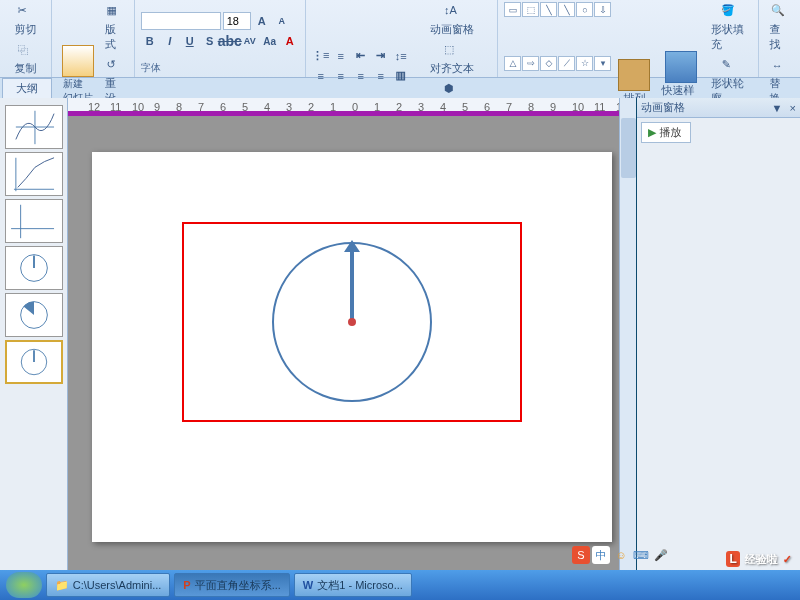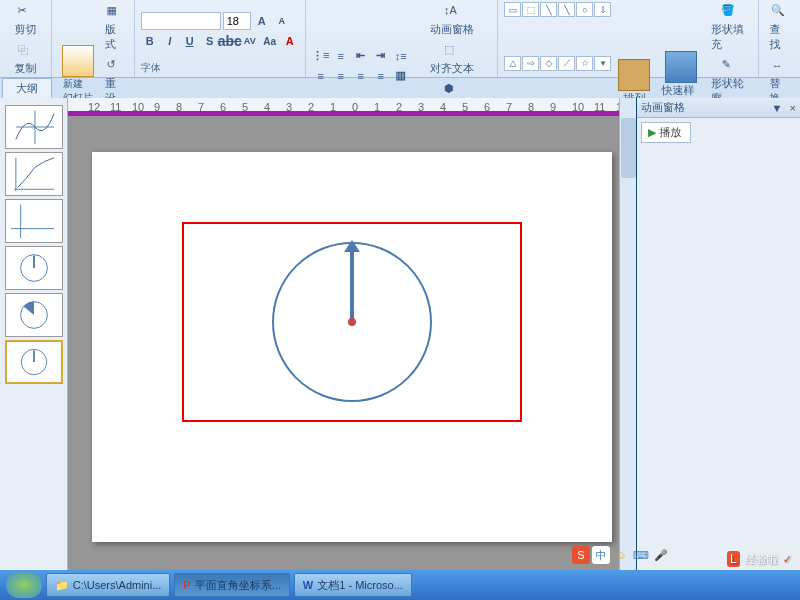--- a/index.html
+++ b/index.html
@@ -36,21 +36,21 @@
 .notes-area{height:28px;background:#fff;border:1px solid #aaa;margin:4px;padding:6px;color:#888;font-size:12px}
 .anim-pane{width:164px;background:#e8eef5;border-left:1px solid #0c4a6e;display:flex;flex-direction:column}
 .anim-header{height:20px;background:linear-gradient(#e0ebf5,#cdddef);border-bottom:1px solid #9db8d8;display:flex;align-items:center;justify-content:space-between;padding:0 4px;color:#3a5a85;font-size:11px}
 .play-btn{background:#fff;border:1px solid #a5bdd8;padding:2px 6px;margin:4px;cursor:pointer;font-size:11px;color:#444;display:flex;align-items:center;gap:3px;width:50px}
 .scroll-v{position:absolute;right:0;top:0;width:17px;height:100%;background:#dce8f5;border-left:1px solid #9db8d8}
 .scroll-thumb{width:15px;height:60px;background:#b8cde5;margin:20px 1px;border-radius:2px}
 .status-bar{height:22px;background:linear-gradient(#dcecf9,#bcd5ed);border-top:1px solid #9db8d8;display:flex;align-items:center;padding:0 8px;font-size:11px;color:#3a5a85;gap:12px}
 .taskbar{height:30px;background:linear-gradient(#4f9de8,#2d6fc4);display:flex;align-items:center;padding:0 6px;gap:4px;position:absolute;bottom:0;width:100%}
 .task-item{height:24px;background:linear-gradient(#a5d0f5,#6da8de);border:1px solid #3a78b8;border-radius:2px;padding:0 8px;display:flex;align-items:center;gap:4px;color:#1a3a5a;font-size:11px;cursor:pointer}
 .task-item.active{background:linear-gradient(#3a78b8,#5a98d8)}
-.watermark{position:absolute;right:8px;bottom:32px;color:#fff;font-weight:normal;font-size:18px;text-shadow:1px 1px 2px rgba(0,0,0,0.5)}
+.watermark{position:absolute;right:8px;bottom:32px;color:#fff;font-weight:bold;font-size:18px;text-shadow:1px 1px 2px rgba(0,0,0,0.5)}
 .watermark-sub{position:absolute;right:8px;bottom:16px;color:#fff;font-size:11px}
 .sogou{position:absolute;right:130px;bottom:36px;display:flex;gap:2px;align-items:center}
 .sogou span{width:18px;height:18px;border-radius:3px;display:flex;align-items:center;justify-content:center;font-size:11px}
 </style>
 </head>
 <body>
 
 <div class="ribbon">
   <div class="rgroup">
     <div class="rgroup-body">

